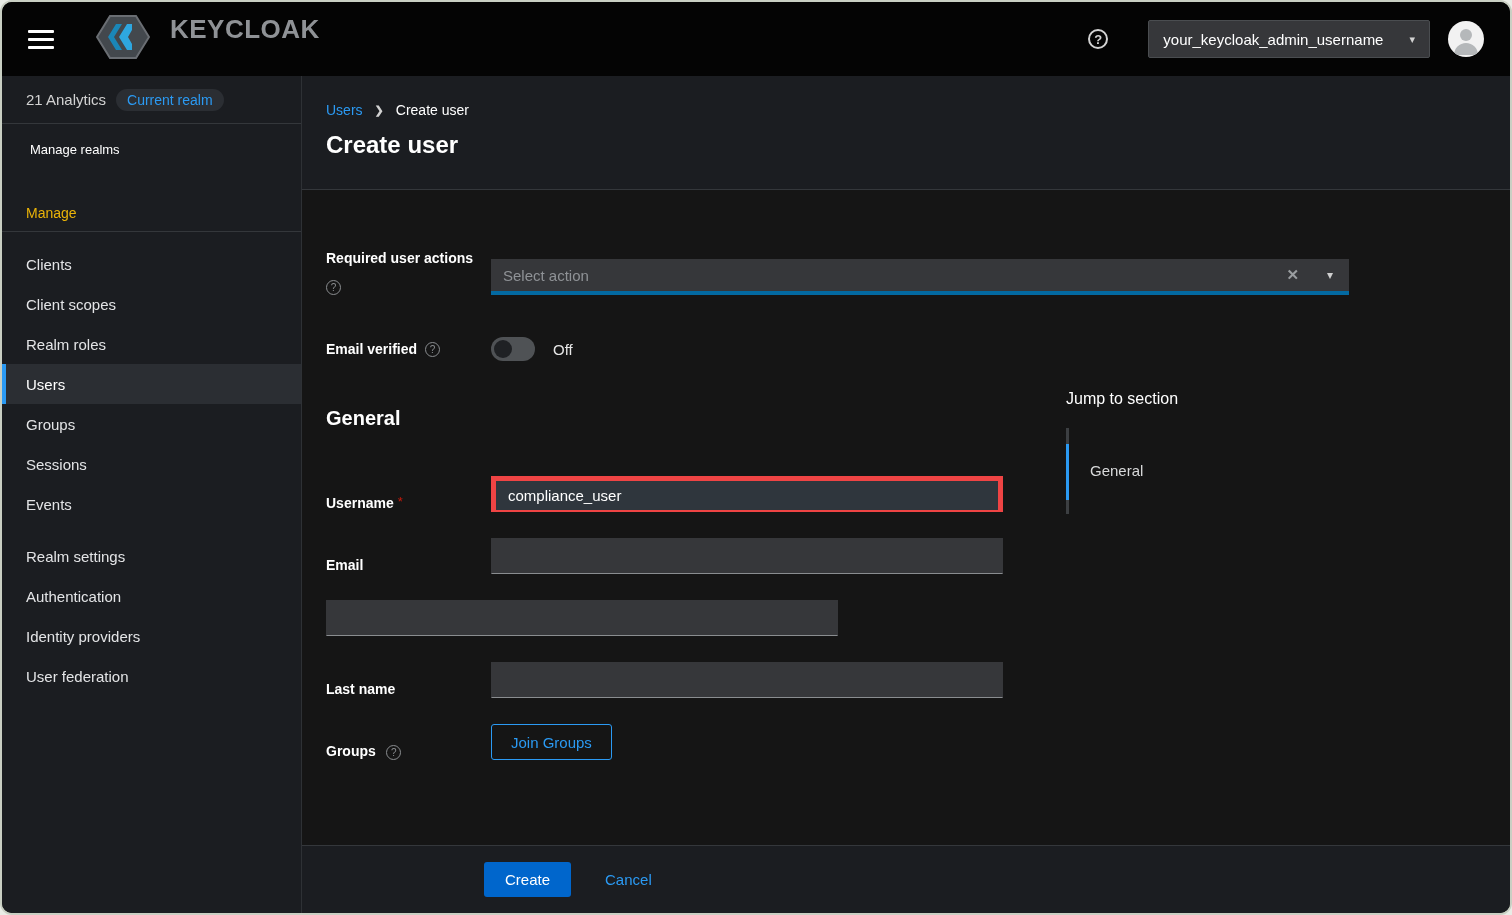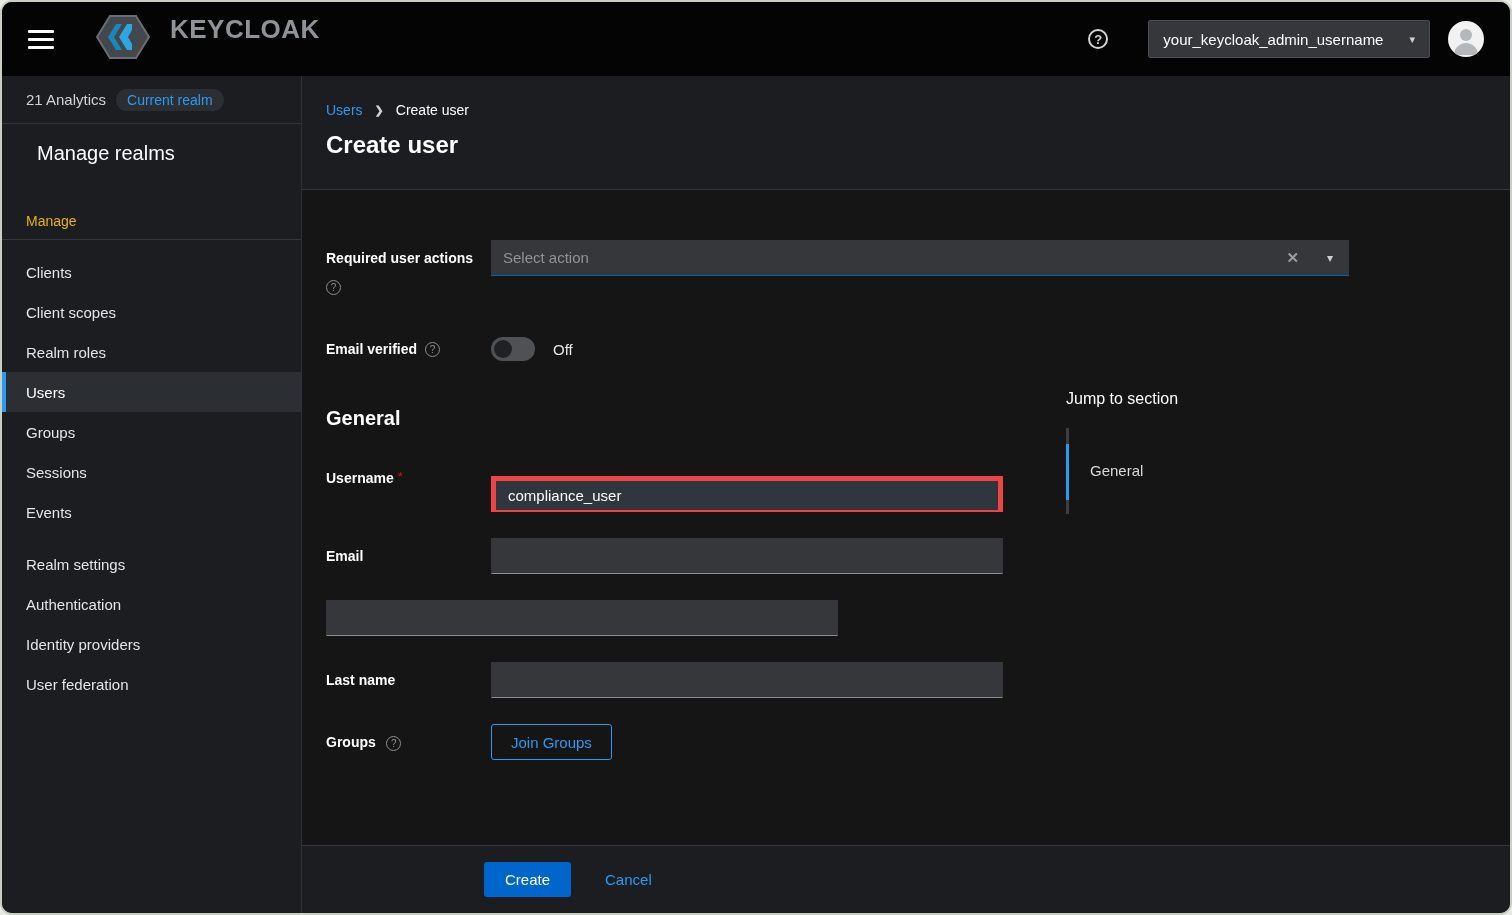--- a/index.html
+++ b/index.html
@@ -52,21 +52,21 @@
   }
   .realm-row {
     height:48px; flex:0 0 48px; display:flex; align-items:center; gap:10px;
     padding:0 24px; border-bottom:1px solid #34373b; cursor:pointer;
   }
   .realm-name { color:#d2d2d2; font-size:15px; }
   .realm-badge {
     background:#2b2e33; color:#2b9af3; font-size:14px;
     border-radius:12px; padding:3px 11px;
   }
-  .manage-realms { padding:18px 35px; color:#ffffff; font-size:20px; cursor:pointer; }
+  .manage-realms { padding:18px 28px; color:#ffffff; font-size:13px; cursor:pointer; }
   .nav-group-label {
     margin-top:30px; padding:0 24px 10px; color:#eab308; font-size:14px;
     border-bottom:1px solid #34373b;
   }
   .nav-list { list-style:none; padding:12px 0 0; }
   .nav-item {
     height:40px; display:flex; align-items:center; padding:0 24px;
     color:#e3e4e6; font-size:15px; cursor:pointer; border-left:4px solid transparent;
     padding-left:20px;
   }
@@ -79,32 +79,32 @@
     padding:26px 24px 0;
   }
   .breadcrumb { display:flex; align-items:center; gap:12px; font-size:14px; }
   .breadcrumb-link { color:#2b9af3; cursor:pointer; }
   .breadcrumb-sep { color:#d2d2d2; font-size:11px; font-weight:700; }
   .breadcrumb-current { color:#ffffff; }
   .page-title { margin-top:13px; color:#ffffff; font-size:24px; font-weight:700; }
 
   .content { flex:1; background:#151515; position:relative; padding:50px 24px 0; }
 
-  .form-row { display:flex; margin-bottom:42px; }
+  .form-row { display:flex; margin-bottom:42px;align-items:flex-end; }
   .label-col { width:165px; flex:0 0 165px; padding-top:9px; }
   .field-label { color:#ffffff; font-size:14px; font-weight:700; }
   .required-star { color:#c9190b; font-size:13px; margin-left:4px; vertical-align:top; }
   .help-icon {
     display:inline-block; width:15px; height:15px; border:1px solid #8a8d90; border-radius:50%;
     color:#8a8d90; font-size:10px; line-height:13px; text-align:center; cursor:pointer;
   }
   .help-below { margin-top:10px; }
 
   .select-box {
-    width:858px; height:36px; background:#36373a; border-bottom:1px solid #0369a1;
+    width:858px; height:36px; background:#36373a; border-bottom:4px solid #0369a1;
     display:flex; align-items:center; padding:0 12px; cursor:pointer;
   }
   .select-placeholder { color:#8f9296; font-size:15px; flex:1; }
   .clear-icon { color:#9a9da0; font-size:15px; font-weight:700; padding:0 14px; cursor:pointer; }
   .select-caret { color:#cfcfcf; font-size:12px; padding:0 4px 0 14px; cursor:pointer; }
 
   .toggle-row { align-items:center; margin-bottom:0; }
   .toggle-row .label-col { padding-top:0; display:flex; align-items:center; gap:8px; }
   .toggle {
     width:44px; height:24px; background:#4f5255; border-radius:12px; position:relative; cursor:pointer;

